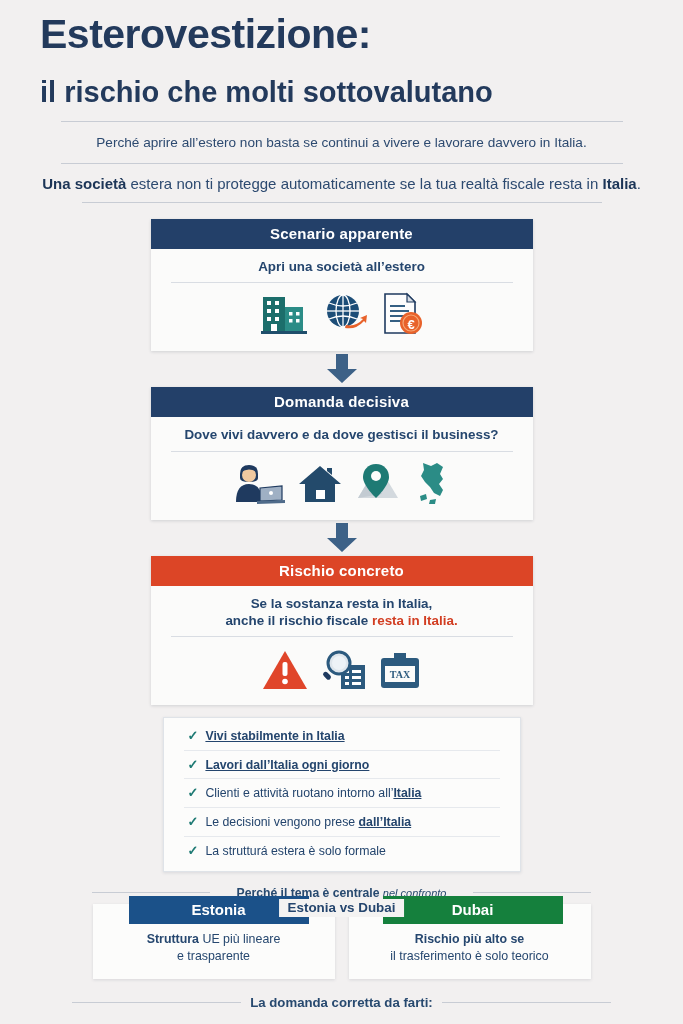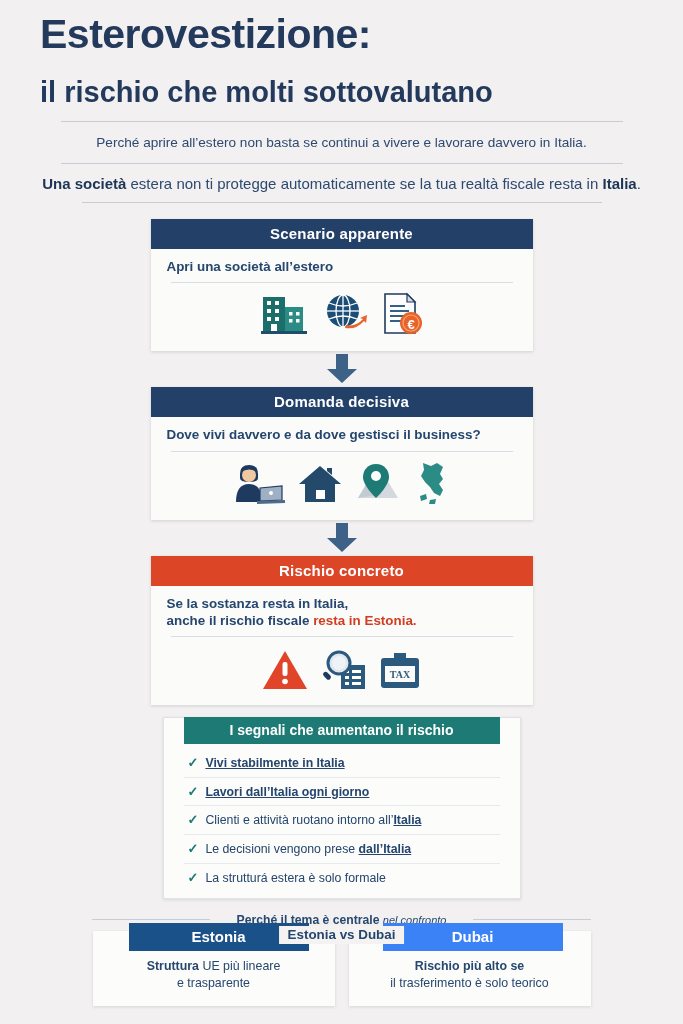--- a/index.html
+++ b/index.html
@@ -88,20 +88,21 @@
     color: #ffffff;
     font-weight: bold;
     font-size: 15px;
     padding: 6px 4px 7px 4px;
     letter-spacing: 0.2px;
   }
   .head-navy { background: #234069; }
   .head-red  { background: #dc4526; }
   .card-body {
     padding: 9px 16px 10px 16px;
+    text-align: center;
   }
   .card-text {
     font-size: 13.4px;
     font-weight: bold;
     color: #25466e;
     line-height: 1.28;
     padding-bottom: 7px;
   }
   .card-text .accent { color: #d23d21; }
   .card-divider {
@@ -214,21 +215,21 @@
     color: #fff;
     font-weight: bold;
     font-size: 15px;
     text-align: center;
     padding: 5px 4px 6px 4px;
     width: 172px;
     position: relative;
     top: -8px;
   }
   .compare-head.estonia { background: #1b5189; margin-left: 36px; }
-  .compare-head.dubai   { background: #3b82f6; margin-left: 34px; }
+  .compare-head.dubai   { background: #15803d; margin-left: 34px; }
   .compare-body {
     text-align: center;
     font-size: 12.4px;
     color: #26476f;
     line-height: 1.38;
     padding: 0 16px;
     margin-top: -1px;
   }
   .compare-body b { font-weight: bold; }
 
@@ -378,21 +379,21 @@
       <svg width="34" height="30" viewBox="0 0 34 30">
         <path d="M11 0 H23 V15 H32 L17 29 L2 15 H11 Z" fill="#3d6187"></path>
       </svg>
     </div>
 
     <div class="card">
       <div class="card-head head-red">Rischio concreto</div>
       <div class="card-body">
         <div class="card-text">
           <span>Se la sostanza resta in Italia,</span><br>
-          <span>anche il rischio fiscale </span><span class="accent">resta in Estonia.</span>
+          <span>anche il rischio fiscale </span><span class="accent">resta in Italia.</span>
         </div>
         <div class="card-divider"></div>
         <div class="icon-row">
           <span>
             <svg width="46" height="42" viewBox="0 0 46 42">
               <path d="M23 2 L45 40 L1 40 Z" fill="#e0452a"></path>
               <rect x="20.5" y="13" width="5" height="14" rx="2" fill="#ffffff"></rect>
               <circle cx="23" cy="32.5" r="2.8" fill="#ffffff"></circle>
             </svg>
           </span>
@@ -418,21 +419,20 @@
               <rect x="3" y="9" width="38" height="30" rx="3" fill="#2c5a7e"></rect>
               <rect x="7" y="17" width="30" height="16" fill="#fbfbfa"></rect>
               <text x="22" y="29" font-size="10" font-weight="bold" fill="#2c5a7e" text-anchor="middle" font-family="'Liberation Serif', serif">TAX</text>
             </svg>
           </span>
         </div>
       </div>
     </div>
 
     <div class="check-card">
-      <div class="check-head">I segnali che aumentano il rischio</div>
       <div class="check-list">
         <div class="check-item">
           <span class="check-mark">✓</span>
           <span><span class="ci-bold">Vivi stabilmente in Italia</span></span>
         </div>
         <div class="check-item">
           <span class="check-mark">✓</span>
           <span><span class="ci-bold">Lavori dall’Italia ogni giorno</span></span>
         </div>
         <div class="check-item">

